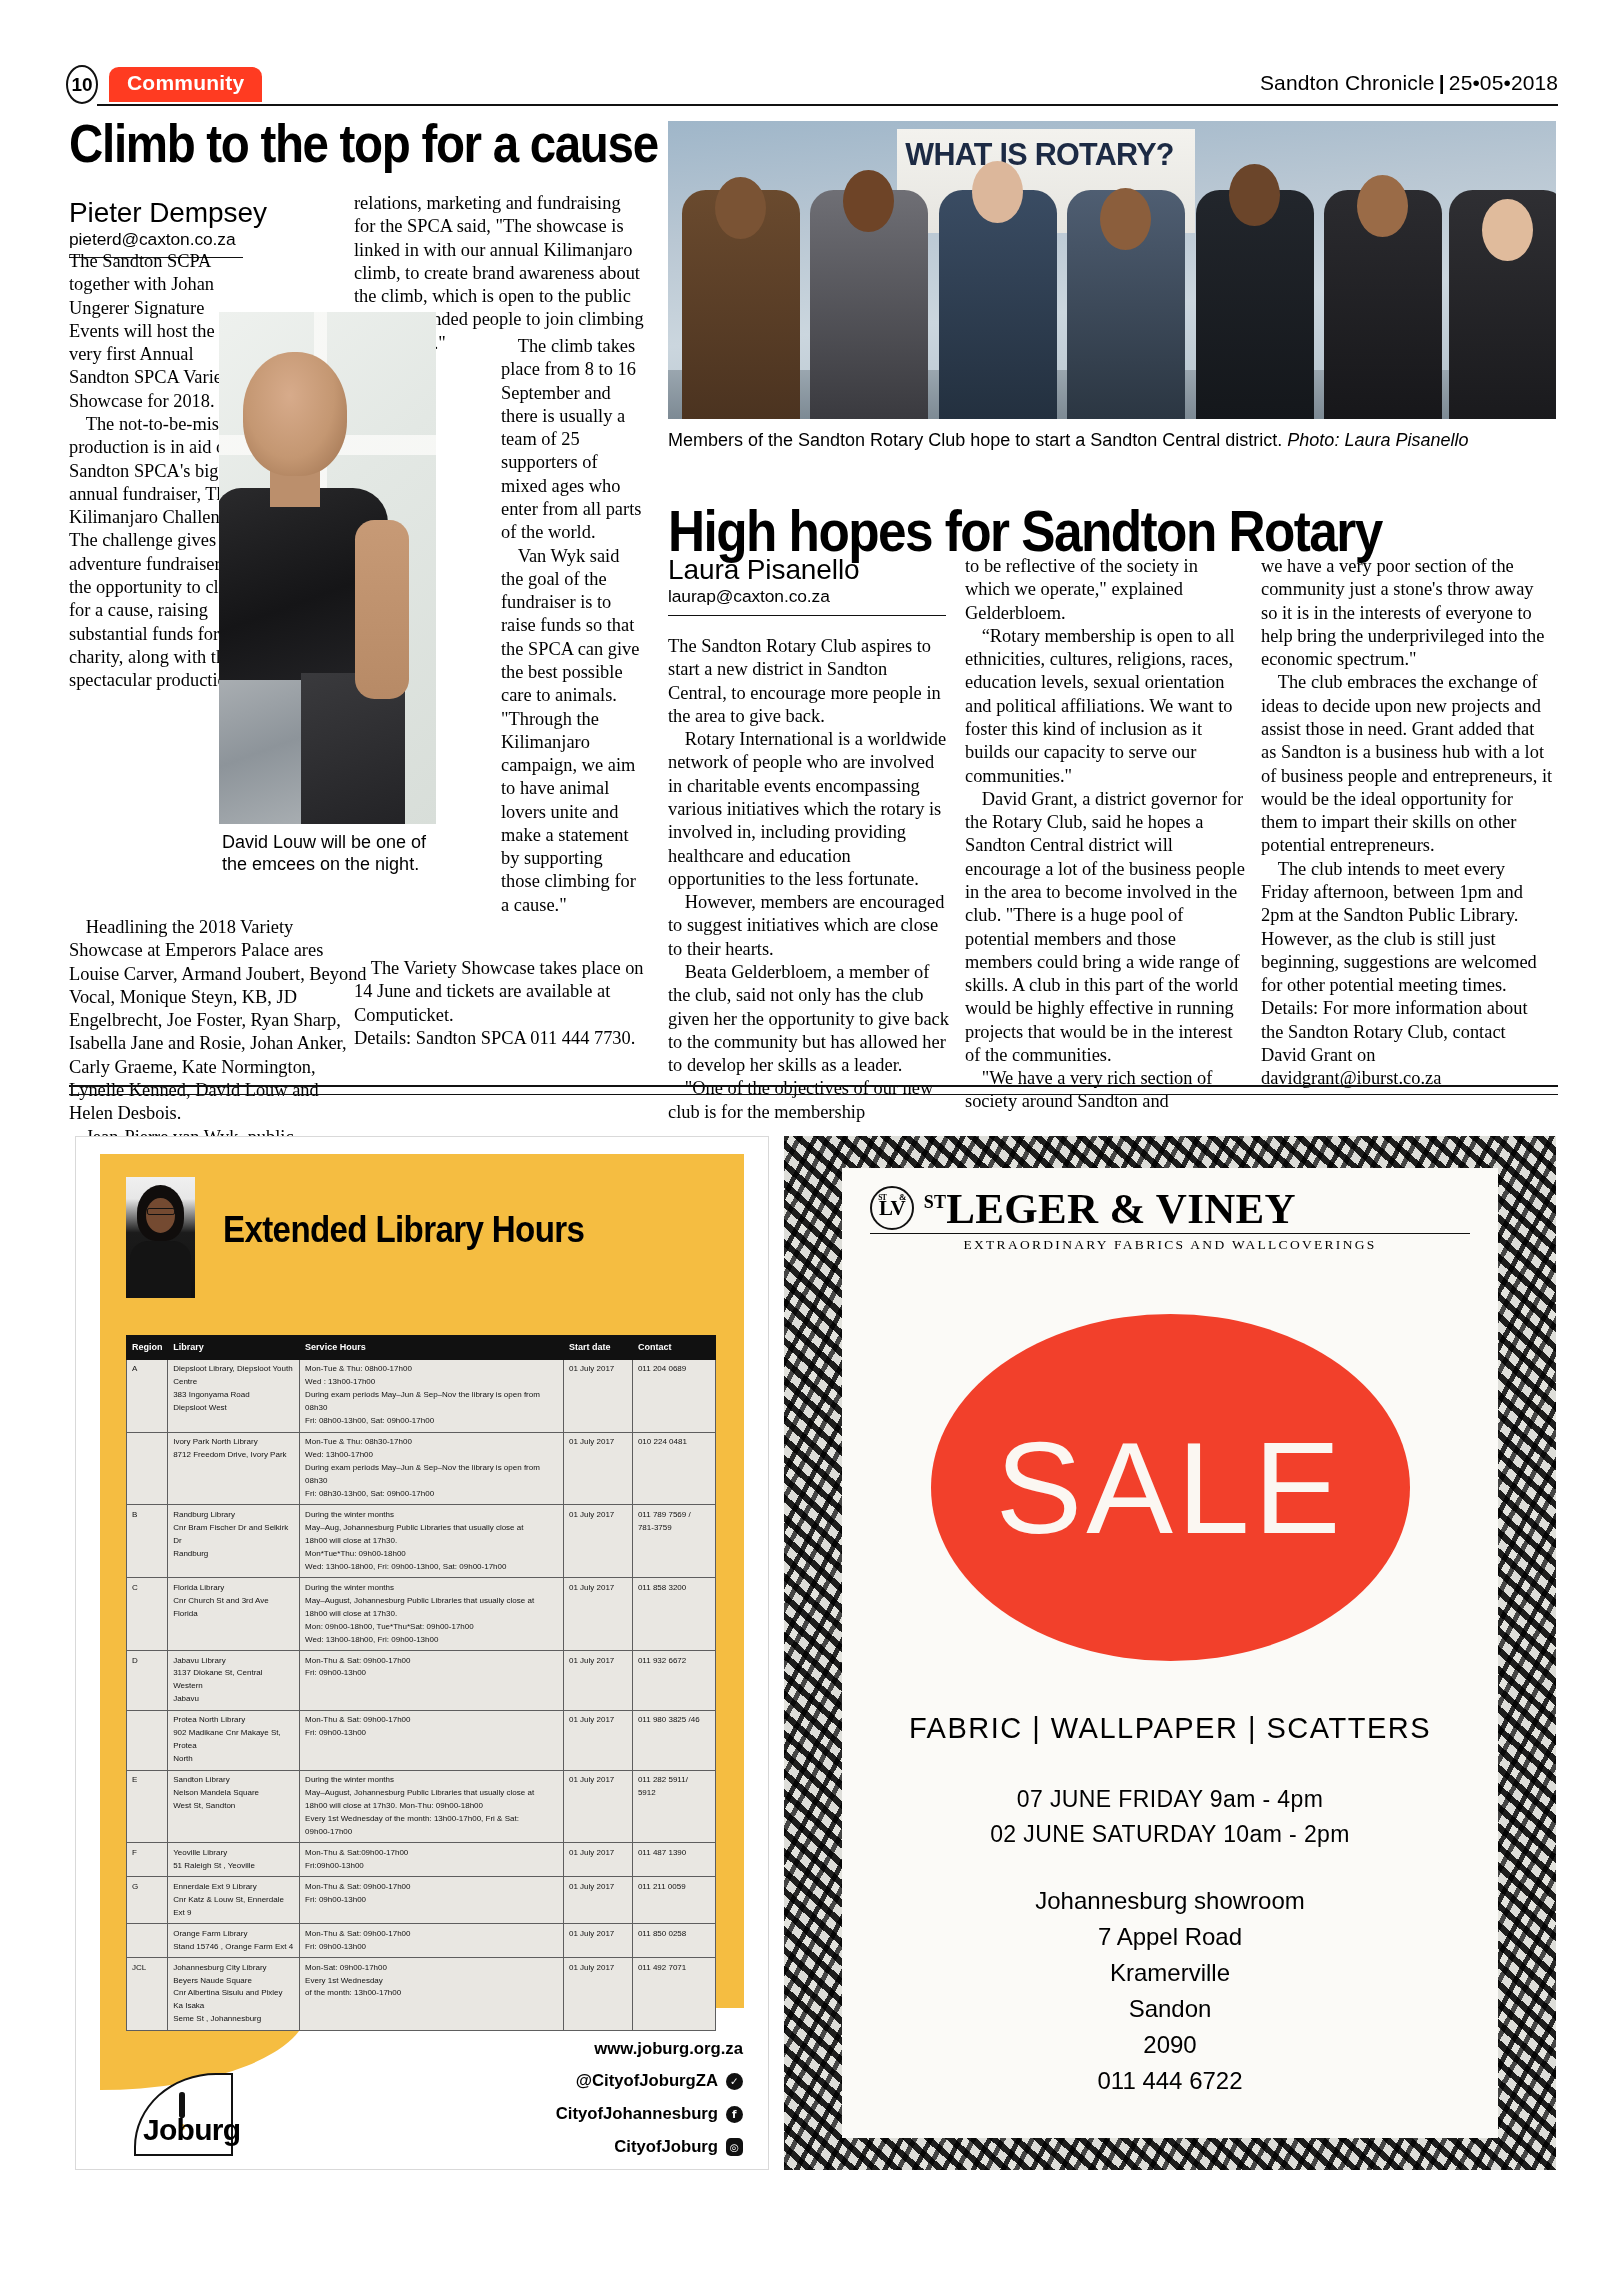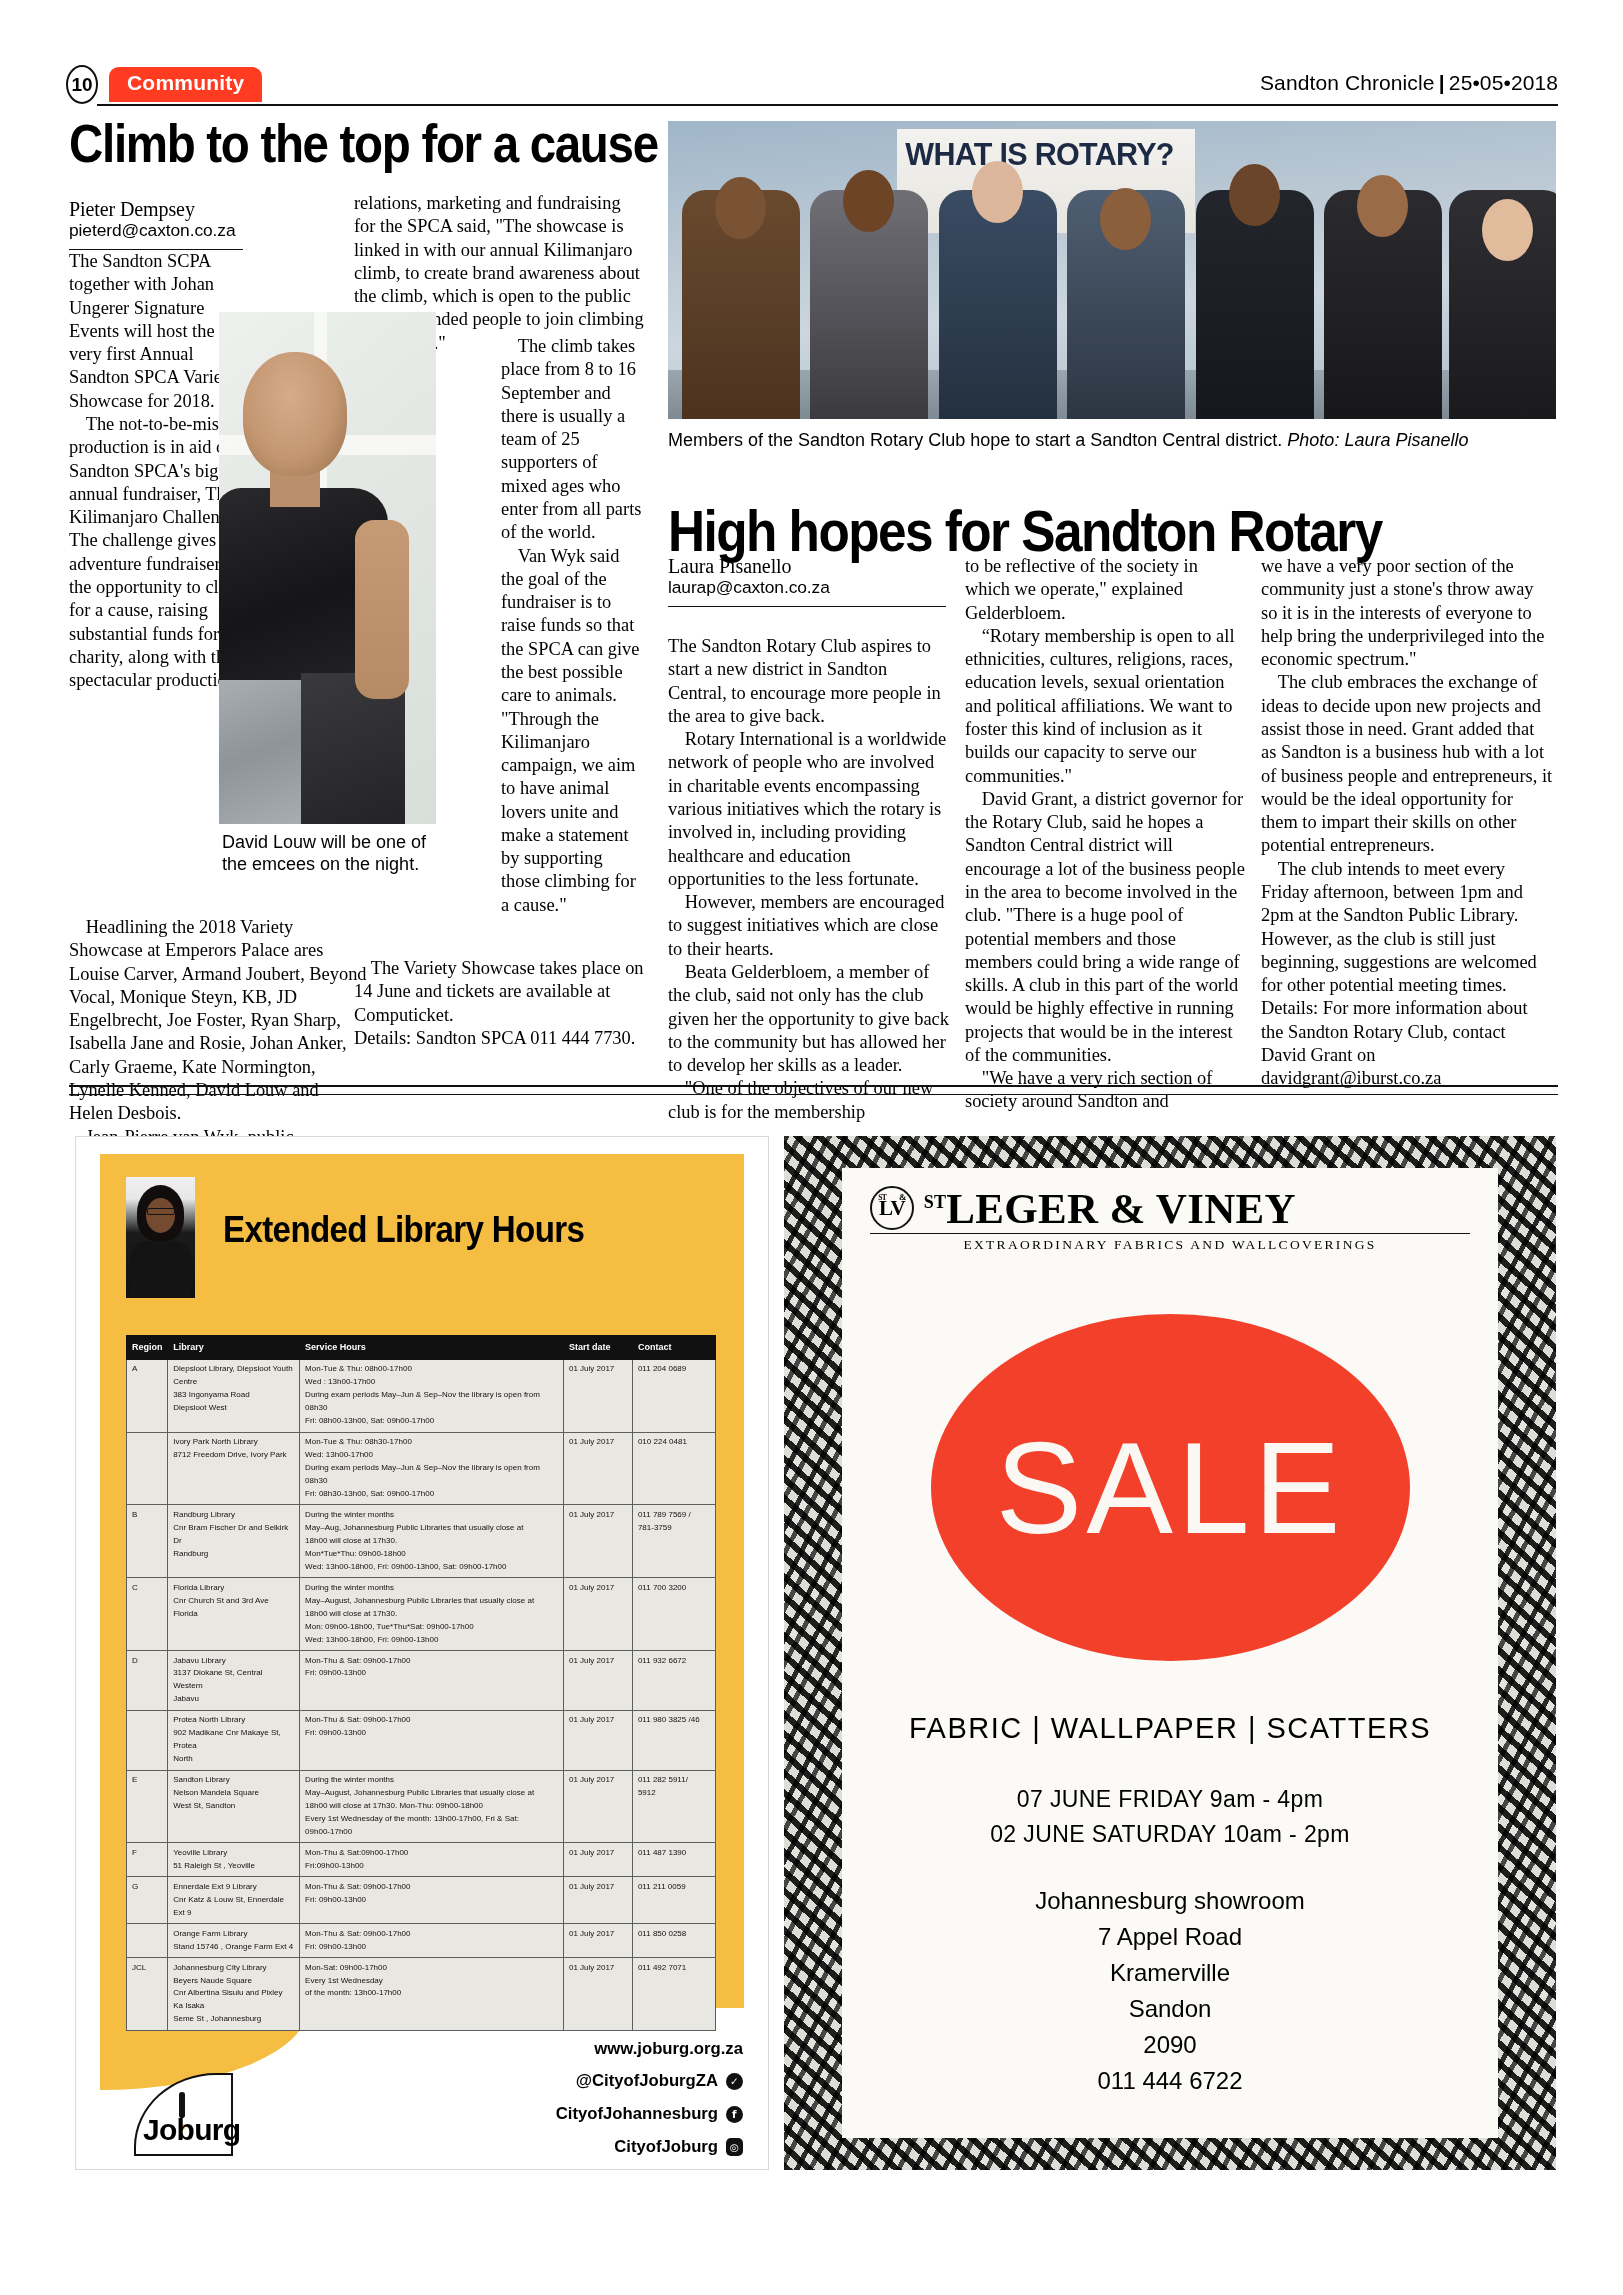--- a/index.html
+++ b/index.html
@@ -39,21 +39,21 @@
 
   
   .a1 { position:absolute; left:69px; top:118px; width:576px; }
   .headline1 {
     font-family:"Liberation Sans", sans-serif;
     font-weight:700; font-size:54px; line-height:.96;
     letter-spacing:-1.5px; transform: scaleX(.88); transform-origin:left top;
     margin:0 0 28px 0; white-space:nowrap;
   }
   .byline-name {
-    font-family:Liberation Serif, serif; font-size:20px; line-height:1.1;
+    font-family:Liberation Sans, sans-serif; font-size:28px; line-height:1.1;
     letter-spacing:-0.1px;
   }
   .byline-mail {
     font-family:"Liberation Sans", sans-serif; font-size:17.4px; line-height:1.25;
     letter-spacing:-0.1px; padding-bottom:4.2px;
   }
   .byline-rule { border-bottom:1.4px solid #111; width:174px; margin-top:2.8px; }
 
   .body-txt { font-family:"Liberation Serif", serif; font-size:18.4px; line-height:1.265; text-align:left; }
   .body-txt p { margin:0; }
@@ -528,21 +528,21 @@
               <span class="ln">During the winter months</span>
               <span class="ln">May–August, Johannesburg Public Libraries that usually close at</span>
               <span class="ln">18h00 will close at 17h30.</span>
               <span class="ln">Mon:  09h00-18h00, Tue*Thu*Sat: 09h00-17h00</span>
               <span class="ln">Wed: 13h00-18h00, Fri: 09h00-13h00</span>
             </td>
             <td class="start">
               <span class="ln">01 July 2017</span>
             </td>
             <td class="contact">
-              <span class="ln">011 700 3200</span>
+              <span class="ln">011 858 3200</span>
             </td>
           </tr>
           <tr>
             <td class="region">
               <span class="ln">D</span>
             </td>
             <td class="lib">
               <span class="ln">Jabavu Library</span>
               <span class="ln">3137 Diokane St, Central Western</span>
               <span class="ln">Jabavu</span>

